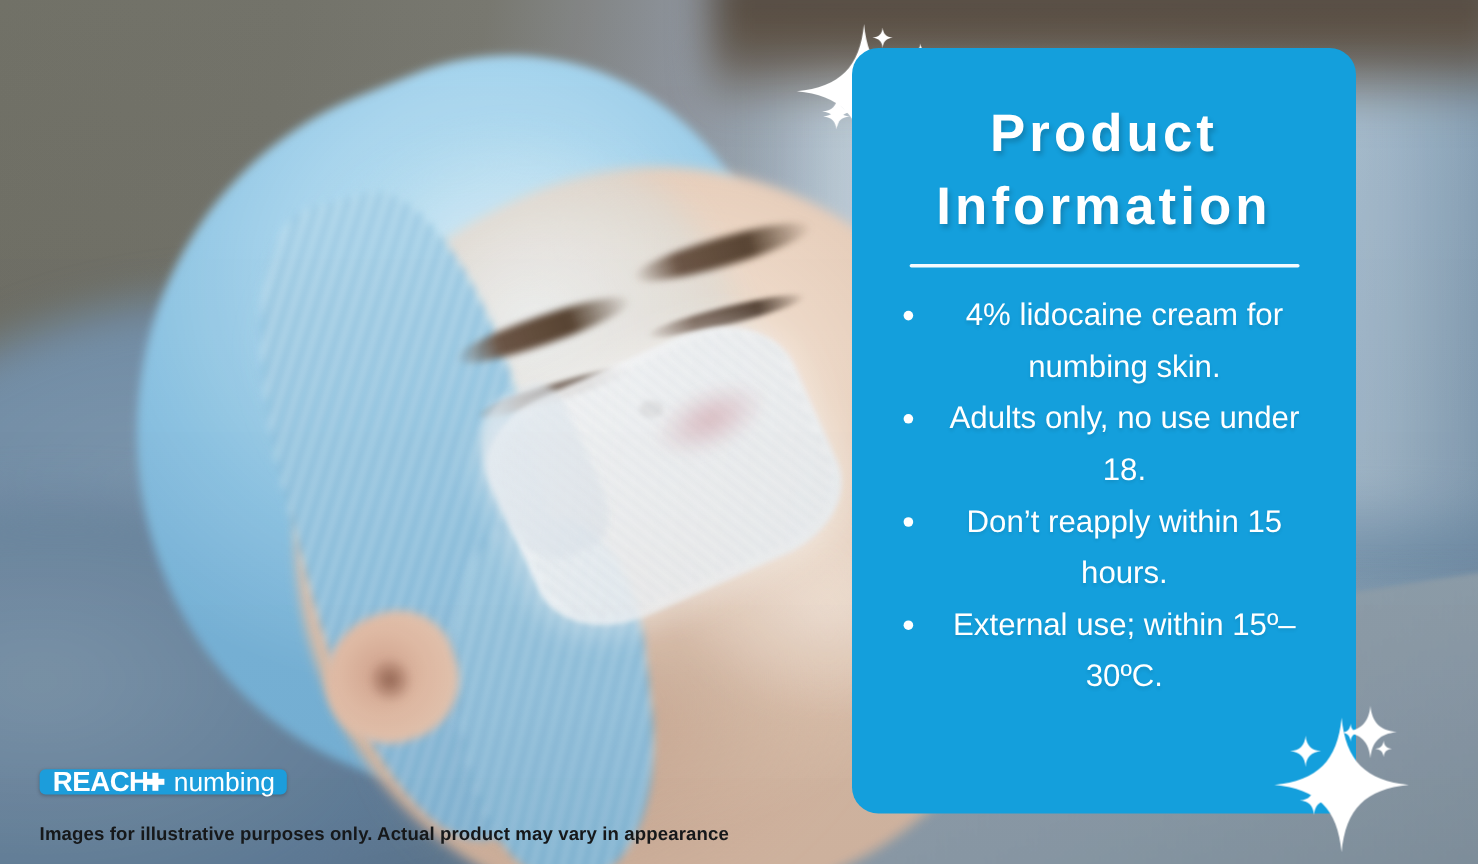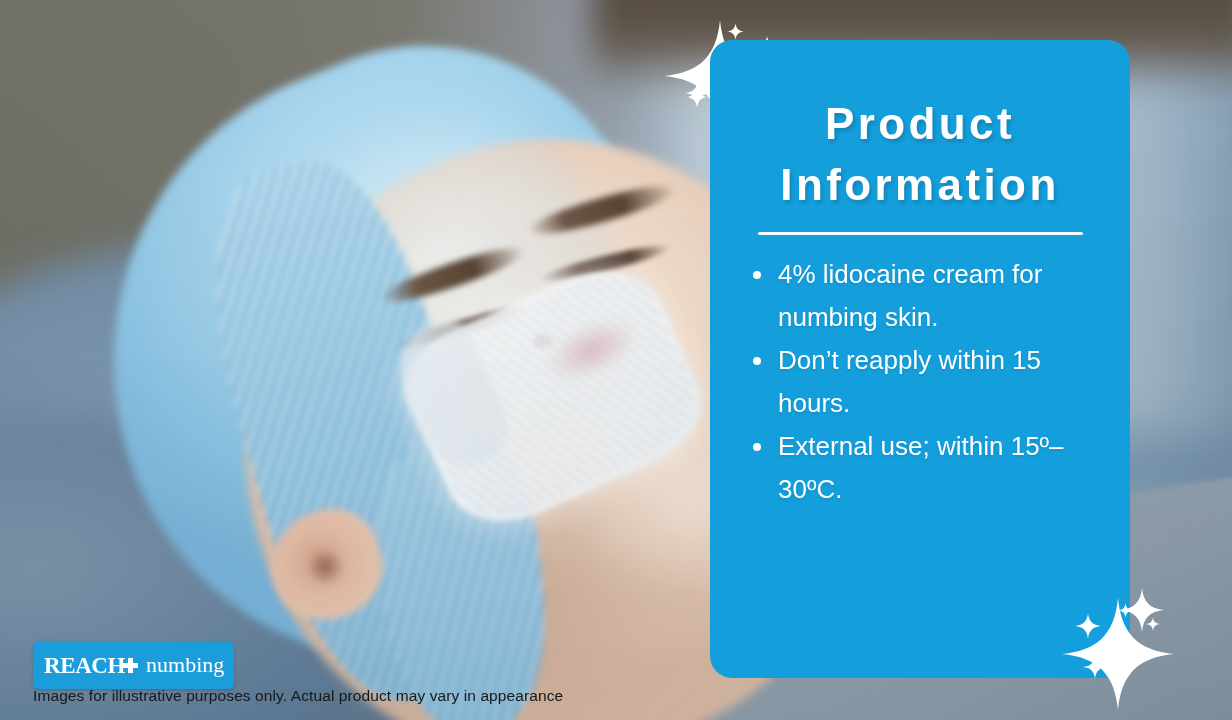--- a/index.html
+++ b/index.html
@@ -265,21 +265,21 @@
     top: 40px;
     width: 420px;
     height: 638px;
     border-radius: 22px;
     background: #149fdc;
     box-sizing: border-box;
     padding: 42px 34px 20px 34px;
     overflow: hidden;
   }
   .card-title {
-    margin: 12px;
+    margin: 0;
     color: #ffffff;
     font-size: 44px;
     line-height: 1.38;
     font-weight: 700;
     letter-spacing: 3.4px;
     text-align: center;
     text-shadow: 2px 3px 4px rgba(0,0,0,0.18);
     word-spacing: 2px;
   }
   .title-rule {
@@ -296,20 +296,21 @@
     padding: 0 0 0 4px;
   }
   .bullet-list li {
     position: relative;
     color: #ffffff;
     font-size: 26px;
     line-height: 43px;
     padding-left: 30px;
     margin-bottom: 0px;
     text-shadow: 0 2px 3px rgba(0,0,0,0.10);
+    text-align: center;
   }
   .bullet-list li::before {
     content: "";
     position: absolute;
     left: 5px;
     top: 18px;
     width: 8px;
     height: 8px;
     border-radius: 50%;
     background: #ffffff;
@@ -320,29 +321,28 @@
     position: absolute;
     pointer-events: none;
   }
   .sparkle svg { display: block; }
 
   
   .logo-badge {
     position: absolute;
     left: 33px;
     top: 641px;
-    height: 48px;
+    height: 21px;
     display: flex;
     align-items: center;
     gap: 8px;
     background: #1c9ddb;
     border-radius: 5px;
     padding: 0 10px 0 11px;
     box-shadow: 0 1px 3px rgba(0,0,0,0.22);
-    font-family: Liberation Serif, serif;
   }
   .logo-reach {
     color: #ffffff;
     font-size: 23px;
     font-weight: 700;
     letter-spacing: -0.4px;
     line-height: 1;
     display: flex;
     align-items: center;
   }
@@ -366,21 +366,21 @@
     font-weight: 400;
     line-height: 1;
     letter-spacing: 0px;
   }
   .disclaimer {
     position: absolute;
     left: 33px;
     top: 687px;
     color: #16181a;
     font-size: 15.5px;
-    font-weight: 400;
+    font-weight: 700;
     letter-spacing: 0.1px;
     white-space: nowrap;
   }
 </style>
 </head>
 <body>
 
 <div class="stage">
 
   <div class="photo">
@@ -444,20 +444,21 @@
     <svg width="22" height="22" viewBox="0 0 100 100" aria-hidden="true">
       <path d="M50 0 C53 32 68 47 100 50 C68 53 53 68 50 100 C47 68 32 53 0 50 C32 47 47 32 50 0 Z" fill="#ffffff"></path>
     </svg>
   </div>
 
   <div class="info-card">
     <h1 class="card-title">Product Information</h1>
     <div class="title-rule"></div>
     <ul class="bullet-list">
       <li>4% lidocaine cream for numbing skin.</li>
+      <li>Adults only, no use under 18.</li>
       <li>Don’t reapply within 15 hours.</li>
       <li>External use; within 15º–30ºC.</li>
     </ul>
   </div>
 
   <div class="sparkle" style="left:1062px; top:598px;">
     <svg width="112" height="112" viewBox="0 0 100 100" aria-hidden="true">
       <path d="M50 0 C53 32 68 47 100 50 C68 53 53 68 50 100 C47 68 32 53 0 50 C32 47 47 32 50 0 Z" fill="#ffffff"></path>
     </svg>
   </div>

